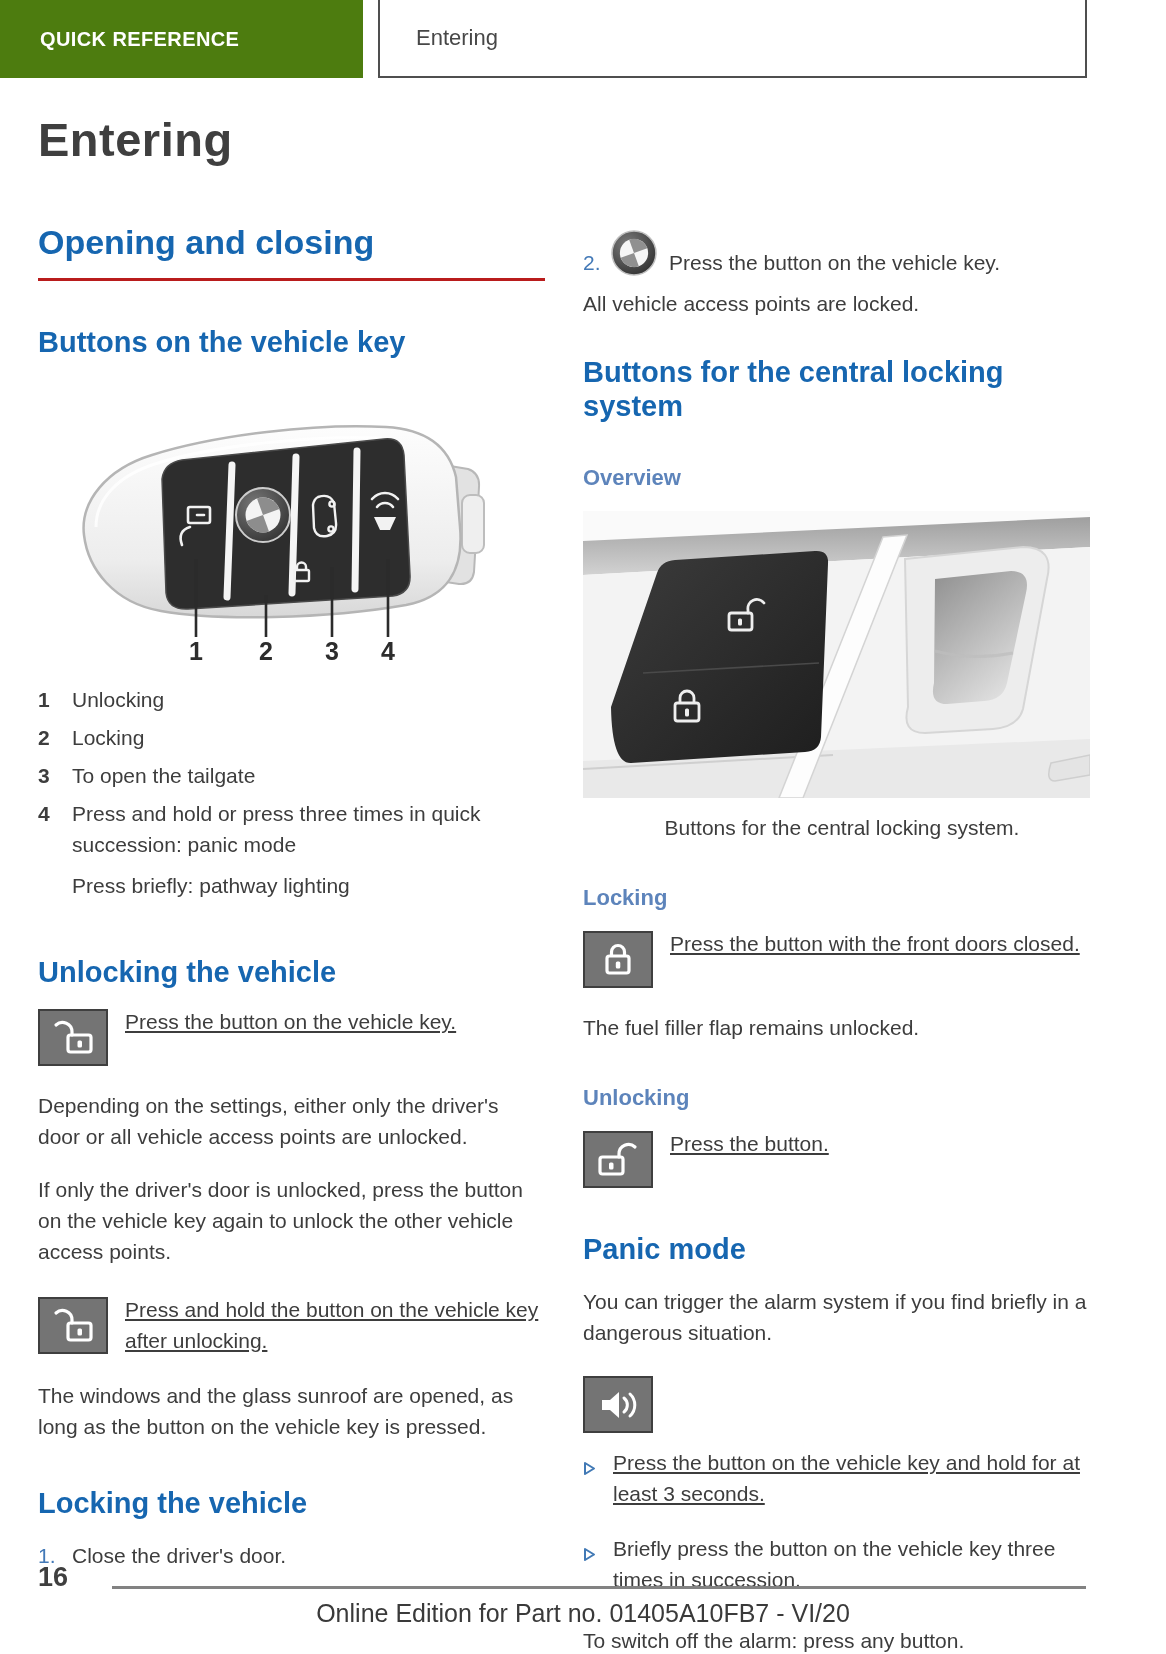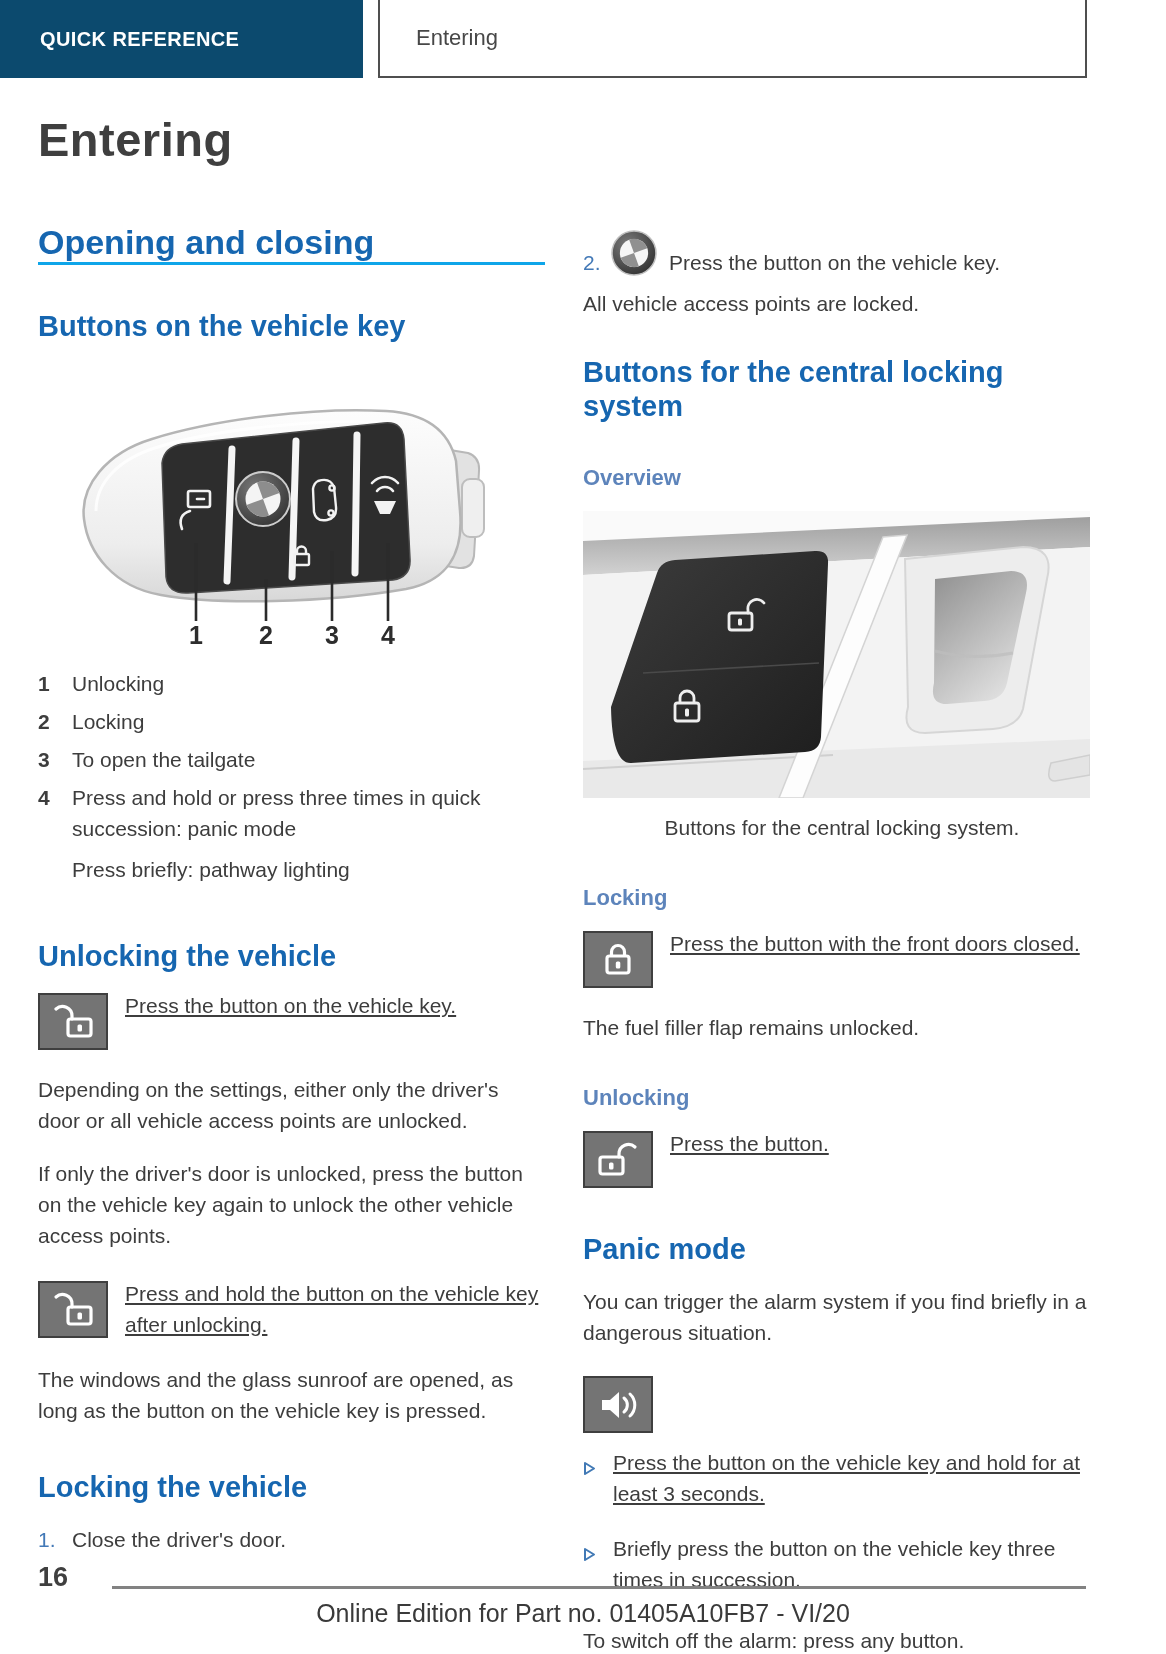--- a/index.html
+++ b/index.html
@@ -2,39 +2,39 @@
 <html><head>
 <meta charset="utf-8">
 <style>
   html,body{margin:0;padding:0;background:#ffffff;}
   .page{
     position:relative;width:1166px;height:1654px;background:#ffffff;overflow:hidden;
     font-family:"Liberation Sans","DejaVu Sans",sans-serif;color:#3d3d3d;
   }
   
   .hdr-tab{
-    position:absolute;left:0;top:0;width:363px;height:78px;background:#0c4a6e;
+    position:absolute;left:0;top:0;width:363px;height:78px;background:#4d7c0f;
     color:#ffffff;font-weight:bold;font-size:20px;letter-spacing:.4px;
     display:flex;align-items:center;padding-left:40px;box-sizing:border-box;
   }
   .hdr-box{
     position:absolute;left:378px;top:-3px;width:709px;height:81px;
     border:2px solid #4f4f4f;box-sizing:border-box;
     display:flex;align-items:center;padding-left:36px;font-size:22px;color:#474747;background:#fff;
   }
   
   .page-title{
     position:absolute;left:38px;top:112px;font-size:47px;font-weight:bold;color:#3f3f3f;letter-spacing:.5px;
   }
   
   .columns{position:absolute;left:38px;top:190px;width:1052px;display:flex;gap:38px;}
   .col{width:507px;font-size:21px;line-height:31px;}
   h2.sec{
     font-size:34px;line-height:40px;font-weight:bold;color:#1666b0;margin:32px 0 0 0;
-    border-bottom:3px solid #0ea5e9;
+    padding-bottom:16px;border-bottom:3px solid #b91c1c;
   }
   h3.sec{font-size:29px;line-height:34px;font-weight:bold;color:#1666b0;margin:44px 0 20px 0;}
   h4.sec{font-size:22px;line-height:30px;font-weight:bold;color:#5d84bb;margin:40px 0 18px 0;}
   p.body{margin:0 0 22px 0;}
   
   .key-list{margin:14px 0 0 0;}
   .key-row{display:flex;}
   .key-row .kn{width:34px;font-weight:bold;flex:none;}
   .key-row .kt{flex:1;}
   .key-row{margin-bottom:7px;}

